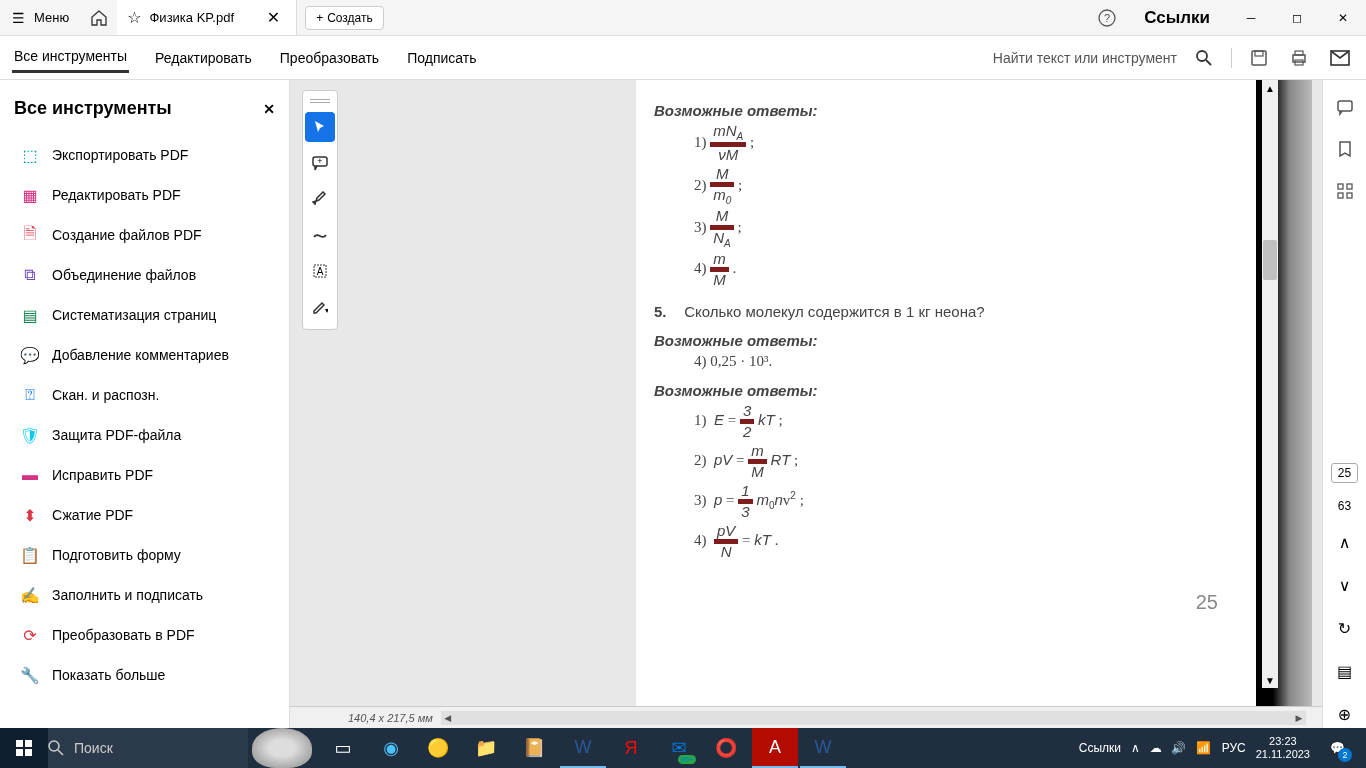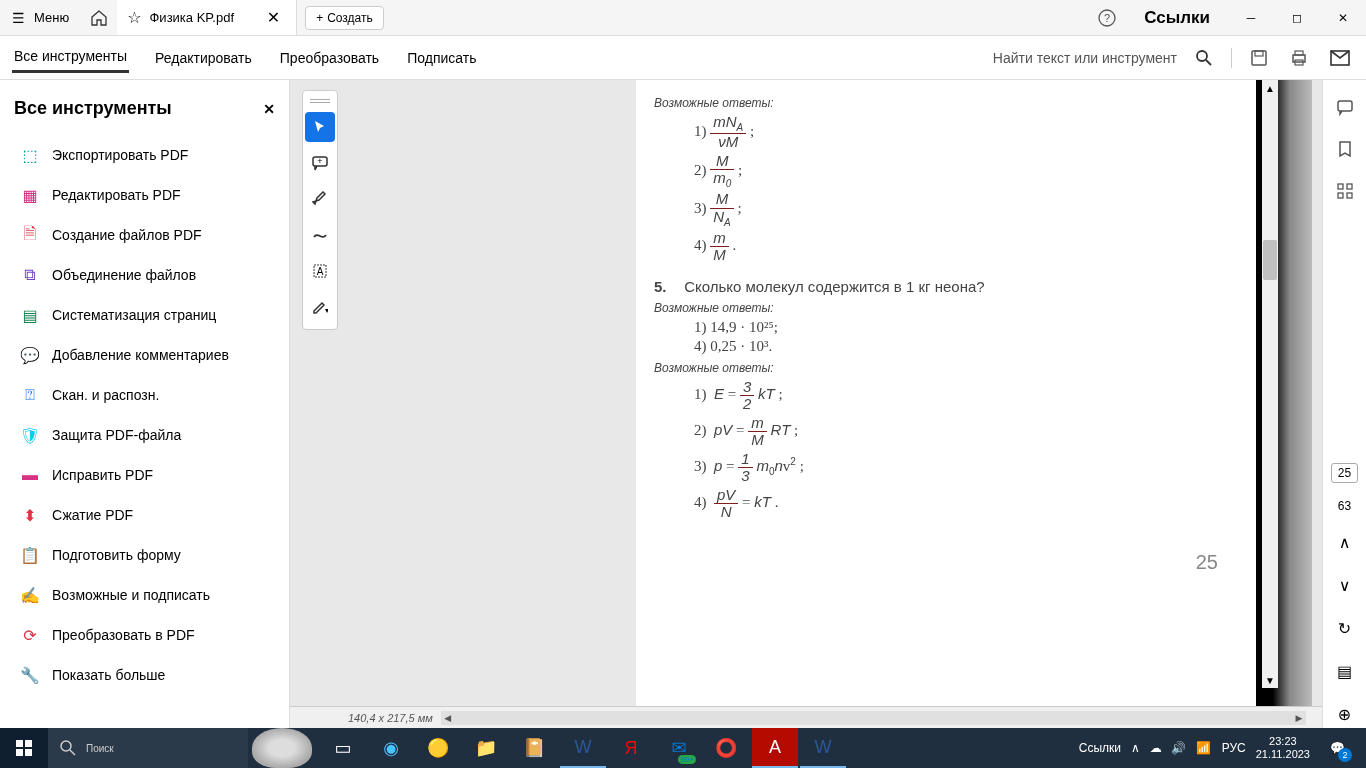--- a/index.html
+++ b/index.html
@@ -48,25 +48,25 @@
 
 .vtoolbar { position: absolute; left: 12px; top: 10px; width: 36px; background: #fff; border: 1px solid #ccc; border-radius: 4px; display: flex; flex-direction: column; align-items: center; padding: 4px 0; z-index: 10; }
 .vtoolbar-handle { width: 20px; height: 6px; background: repeating-linear-gradient(to bottom, #aaa 0, #aaa 1px, transparent 1px, transparent 3px); margin: 4px 0; cursor: grab; }
 .vtool { width: 30px; height: 30px; display: flex; align-items: center; justify-content: center; cursor: pointer; margin: 3px 0; border-radius: 4px; font-size: 16px; }
 .vtool.active { background: #1473e6; color: #fff; }
 
 
 .page-wrap { flex: 1; display: flex; justify-content: center; overflow: auto; padding-top: 0; }
 .page { width: 620px; background: #fff; padding: 10px 18px 30px 18px; font-family: Georgia, 'Times New Roman', serif; color: #444; position: relative; margin-left: 280px; }
 .page-dark-edge { position: absolute; right: -56px; top: 0; bottom: 0; width: 56px; background: linear-gradient(to right, #000 0%, #000 30%, #888 60%, #bbb 100%); }
-.answers-label { font-style: italic; font-size: 12px; margin: 6px 0 4px 0; }
+.answers-label { font-style: italic; font-size: 15px; margin: 12px 0 4px 0; font-weight: bold; }
 .opt-list { padding-left: 40px; }
 .opt { font-size: 15px; margin: 2px 0; font-family: Georgia, serif; }
 .frac { display: inline-block; vertical-align: middle; text-align: center; font-style: italic; }
-.frac .num { display: block; border-bottom: 1px solid #7f1d1d; padding: 0 3px; line-height: 1.1; }
+.frac .num { display: block; border-bottom: 5px solid #7f1d1d; padding: 0 3px; line-height: 1.1; }
 .frac .den { display: block; padding: 0 3px; line-height: 1.1; }
 .question { font-size: 15px; margin: 14px 0 4px 0; font-weight: 700; }
 .q-num { display: inline-block; width: 26px; }
 .q-text { font-weight: 400; }
 .highlighted { background: #b0d0f0; font-weight: 400; }
 .page-num { text-align: right; font-size: 20px; color: #888; margin-top: 30px; padding-right: 20px; }
 sub, sup { font-size: 10px; }
 
 
 .rpanel { width: 44px; border-left: 1px solid #ddd; background: #fff; display: flex; flex-direction: column; align-items: center; padding-top: 14px; gap: 16px; }
@@ -86,21 +86,21 @@
 .statusbar { height: 22px; background: #f0f0f0; border-top: 1px solid #ccc; display: flex; align-items: center; padding: 0 8px; font-size: 11px; color: #555; }
 .dims { margin-left: 50px; font-style: italic; }
 .hscroll { flex: 1; margin: 0 8px; height: 14px; background: #e0e0e0; position: relative; }
 .hscroll-arrow { position: absolute; width: 14px; height: 14px; display: flex; align-items: center; justify-content: center; font-size: 9px; cursor: pointer; top: 0; }
 .hscroll-arrow.left { left: 0; }
 .hscroll-arrow.right { right: 0; }
 
 
 .taskbar { height: 40px; background: #1f2f3f; display: flex; align-items: center; color: #fff; }
 .start-btn { width: 48px; height: 100%; display: flex; align-items: center; justify-content: center; cursor: pointer; background: #0f1f2f; }
-.search-box { flex: 0 0 200px; height: 100%; background: #2a3a4a; display: flex; align-items: center; padding: 0 12px; gap: 10px; color: #ccc; font-size: 10px; }
+.search-box { flex: 0 0 200px; height: 100%; background: #2a3a4a; display: flex; align-items: center; padding: 0 0; gap: 10px; color: #ccc; font-size: 14px; }
 .seal { width: 60px; height: 40px; background: radial-gradient(ellipse at center, #ddd 30%, #aaa 70%); border-radius: 50% 50% 40% 40%; margin-left: 4px; }
 .task-icons { display: flex; gap: 2px; margin-left: 8px; }
 .task-icon { width: 46px; height: 40px; display: flex; align-items: center; justify-content: center; cursor: pointer; font-size: 18px; }
 .task-icon.active { border-bottom: 2px solid #76b9ed; }
 .tray { margin-left: auto; display: flex; align-items: center; gap: 10px; padding: 0 10px; font-size: 12px; }
 .tray-item { cursor: pointer; }
 .clock { text-align: center; line-height: 1.2; font-size: 11px; }
 .notif { width: 36px; height: 40px; display: flex; align-items: center; justify-content: center; position: relative; cursor: pointer; }
 .notif-badge { position: absolute; bottom: 6px; right: 4px; background: #0078d4; color: #fff; font-size: 9px; border-radius: 50%; width: 14px; height: 14px; display: flex; align-items: center; justify-content: center; }
 
@@ -226,21 +226,21 @@
     <div class="tool-item">
         <span class="tool-icon" style="color:#dc3545">⬍</span>
         <span>Сжатие PDF</span>
       </div>
     <div class="tool-item">
         <span class="tool-icon" style="color:#6f42c1">📋</span>
         <span>Подготовить форму</span>
       </div>
     <div class="tool-item">
         <span class="tool-icon" style="color:#6f42c1">✍</span>
-        <span>Возможные и подписать</span>
+        <span>Заполнить и подписать</span>
       </div>
     <div class="tool-item">
         <span class="tool-icon" style="color:#dc3545">⟳</span>
         <span>Преобразовать в PDF</span>
       </div>
     <div class="tool-item">
         <span class="tool-icon" style="color:#555">🔧</span>
         <span>Показать больше</span>
       </div>
   </div>
@@ -297,21 +297,20 @@
             <div class="opt">3) <span class="frac"><span class="num"><i>M</i></span><span class="den"><i>N</i><sub>A</sub></span></span> ;</div>
             <div class="opt">4) <span class="frac"><span class="num"><i>m</i></span><span class="den"><i>M</i></span></span> .</div>
           </div>
 
           <div class="question">
             <span class="q-num">5.</span>
             <span class="q-text">Сколько молекул содержится в 1 кг неона?</span>
           </div>
           <div class="answers-label">Возможные ответы:</div>
           <div class="opt-list">
-            <div class="opt">1) 14,9 · 10²⁵;</div>
             <div class="opt">4) 0,25 · 10³.</div>
           </div>
 
           <div class="answers-label">Возможные ответы:</div>
           <div class="opt-list">
             <div class="opt">1) &nbsp;<i>E</i> = <span class="frac"><span class="num">3</span><span class="den">2</span></span> <i>kT</i> ;</div>
             <div class="opt">2) &nbsp;<i>pV</i> = <span class="frac"><span class="num"><i>m</i></span><span class="den"><i>M</i></span></span> <i>RT</i> ;</div>
             <div class="opt">3) &nbsp;<i>p</i> = <span class="frac"><span class="num">1</span><span class="den">3</span></span> <i>m</i><sub>0</sub><i>n</i>v<sup>2</sup> ;</div>
             <div class="opt">4) &nbsp;<span class="frac"><span class="num"><i>pV</i></span><span class="den"><i>N</i></span></span> = <i>kT</i> .</div>
           </div>

